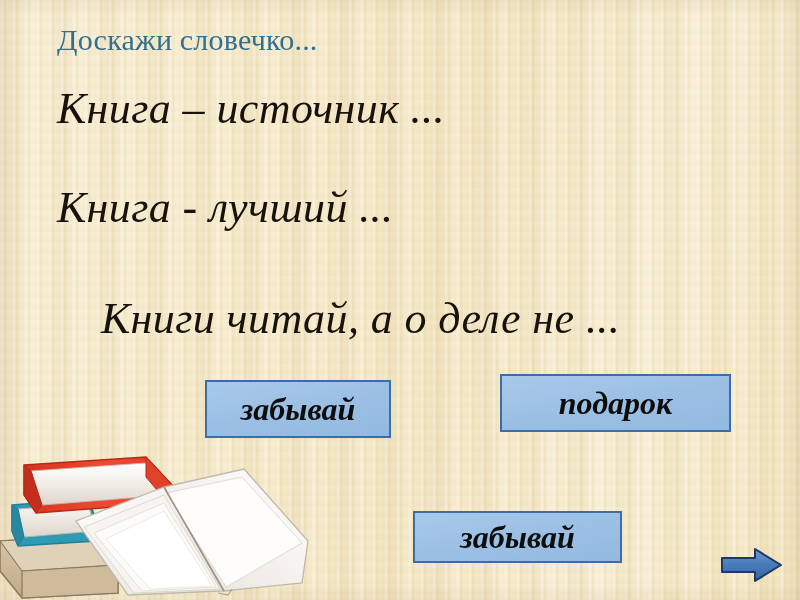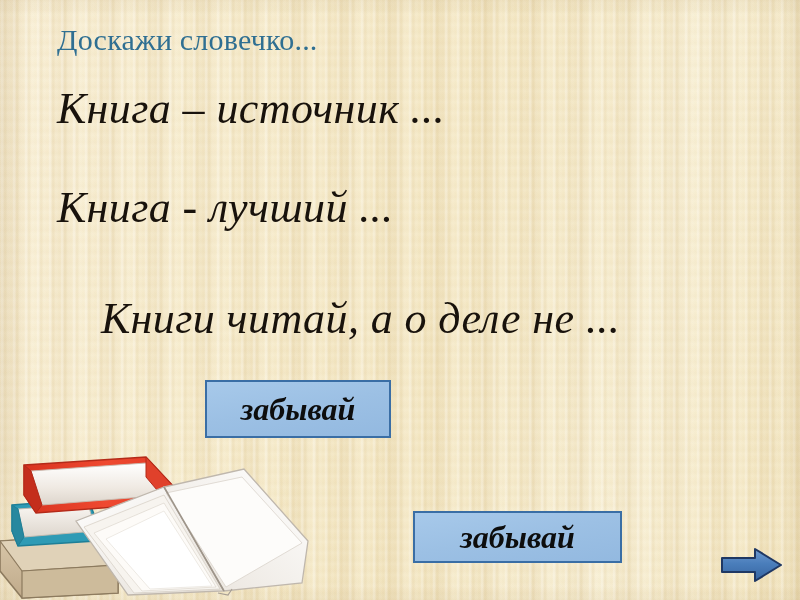--- a/index.html
+++ b/index.html
@@ -132,20 +132,21 @@
   <div class="slide-title">Доскажи словечко...</div>
 
   <div class="prompt-line" id="prompt-0">Книга – источник ...</div>
 
   <div class="prompt-line" id="prompt-1">Книга - лучший ...</div>
 
   <div class="prompt-line" id="prompt-2">Книги читай, а о деле не ...</div>
 
   <div class="answer-box" id="answer-0">забывай</div>
 
+  <div class="answer-box" id="answer-1">подарок</div>
 
   <div class="answer-box" id="answer-2">забывай</div>
 
   <svg id="books-illustration" viewBox="0 0 330 160">
     <defs>
       <linearGradient id="gPageTop" x1="0" y1="0" x2="0" y2="1">
         <stop offset="0%" stop-color="#ffffff"></stop>
         <stop offset="60%" stop-color="#efe9e2"></stop>
         <stop offset="100%" stop-color="#ddd5cc"></stop>
       </linearGradient>

